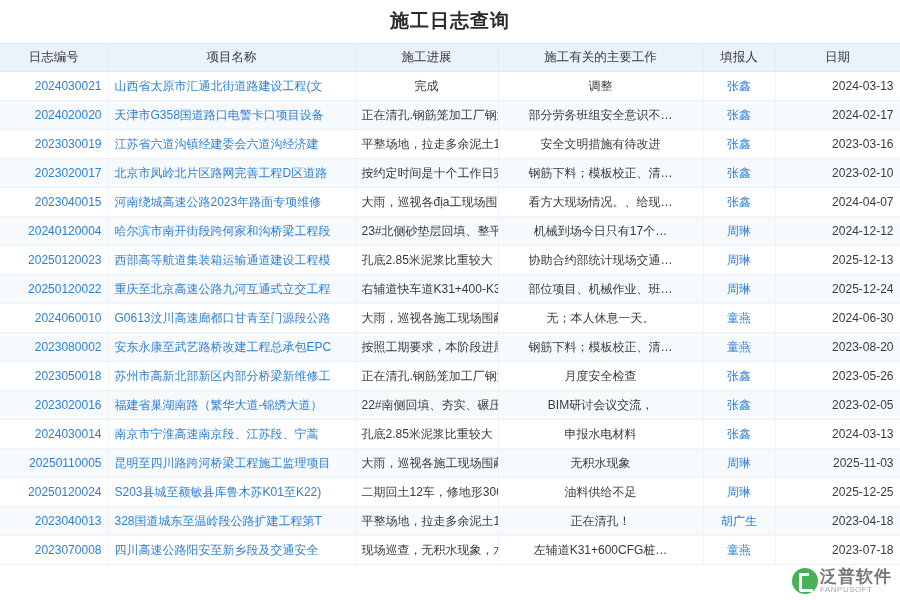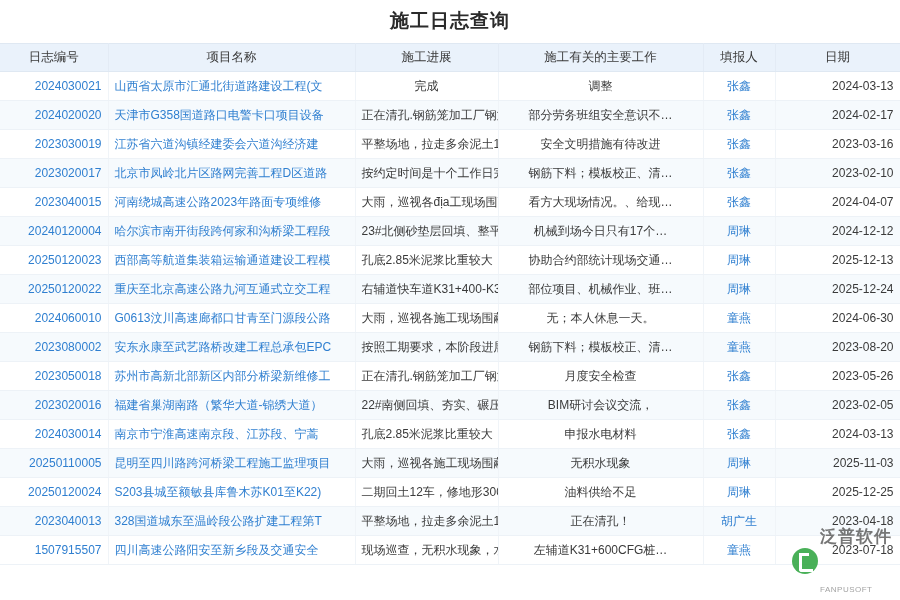--- a/index.html
+++ b/index.html
@@ -149,21 +149,20 @@
   .wm-cn {
     font-size: 17px;
     color: #6b6b6b;
     font-weight: bold;
     letter-spacing: 1px;
   }
   .wm-en {
     font-size: 8px;
     color: #9a9a9a;
     letter-spacing: 0.5px;
-    margin-top: 40px;
   }
 </style>
 </head>
 <body>
 
 <div class="page">
 
   <div class="title-bar">
     <div class="title">施工日志查询</div>
   </div>
@@ -310,21 +309,21 @@
         </tr>
         <tr>
           <td class="c-code">2023040013</td>
           <td class="c-name">328国道城东至温岭段公路扩建工程第T</td>
           <td class="c-prog">平整场地，拉走多余泥土15辆…</td>
           <td class="c-work">正在清孔！</td>
           <td class="c-user">胡广生</td>
           <td class="c-date">2023-04-18</td>
         </tr>
         <tr>
-          <td class="c-code">1507915507</td>
+          <td class="c-code">2023070008</td>
           <td class="c-name">四川高速公路阳安至新乡段及交通安全</td>
           <td class="c-prog">现场巡查，无积水现象，水马</td>
           <td class="c-work">左辅道K31+600CFG桩…</td>
           <td class="c-user">童燕</td>
           <td class="c-date">2023-07-18</td>
         </tr>
       </tbody>
   </table>
 
   <div class="watermark">

